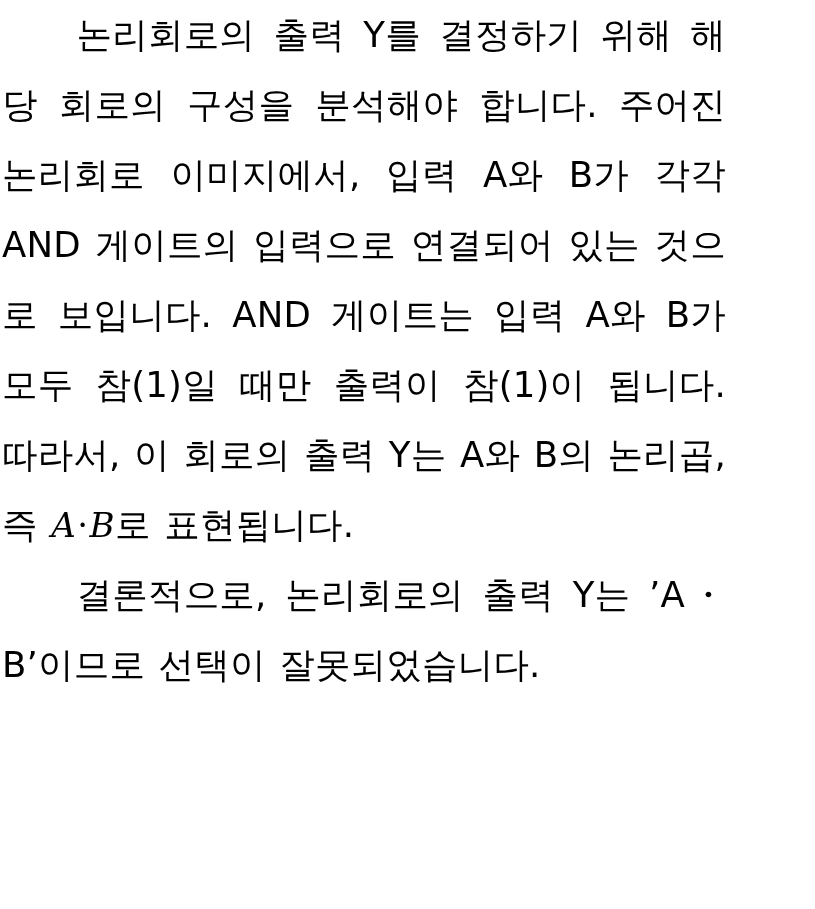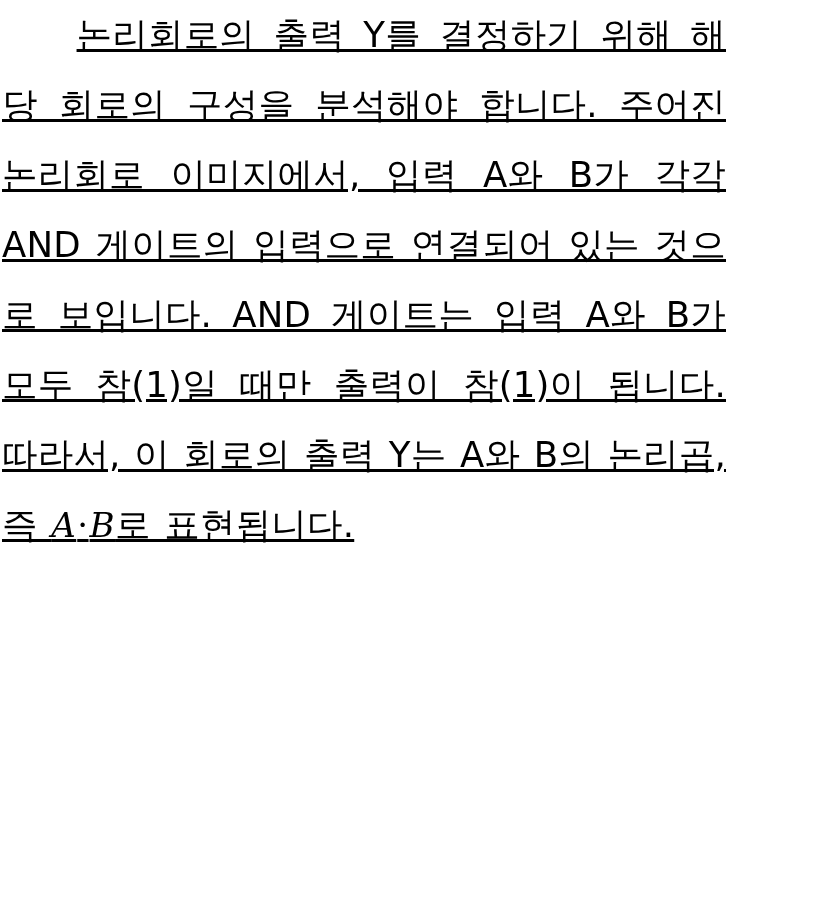--- a/index.html
+++ b/index.html
@@ -12,21 +12,20 @@
     height: 909px;
     overflow: hidden;
     font-family: "DejaVu Sans", sans-serif;
   }
   .page {
     box-sizing: border-box;
     width: 730px;
     height: 909px;
     padding: 0px 4px 0px 2px;
     background: #ffffff;
-    text-decoration: underline;
   }
   .doc-body {
     color: #000000;
     font-size: 35.5px;
     line-height: 70px;
     text-align: justify;
     text-justify: inter-character;
     letter-spacing: 0.2px;
     word-spacing: 2px;
   }
@@ -52,15 +51,16 @@
 </style>
 </head>
 <body>
 
 <div class="page">
   <div class="doc-body">
 
     <p class="para"><span>논리회로의 출력 Y를 결정하기 위해 해당 회로의 구성을 분석해야 합니다. 주어진 논리회로 이미지에서, 입력 A와 B가 각각 AND 게이트의 입력으로 연결되어 있는 것으로 보입니다. AND 게이트는 입력 A와 B가 모두 참(1)일 때만 출력이 참(1)이 됩니다. 따라서, 이 회로의 출력 Y는 A와 B의 논리곱, 즉 </span><span class="mathvar"><span>A</span><span class="mdot">·</span><span>B</span></span><span>로 표현됩니다.</span></p>
 
 
+    <p class="para"><span>결론적으로, 논리회로의 출력 Y는 ’A・B’이므로 선택이 잘못되었습니다.</span></p>
 
   </div>
 </div>
 
 </body></html>

